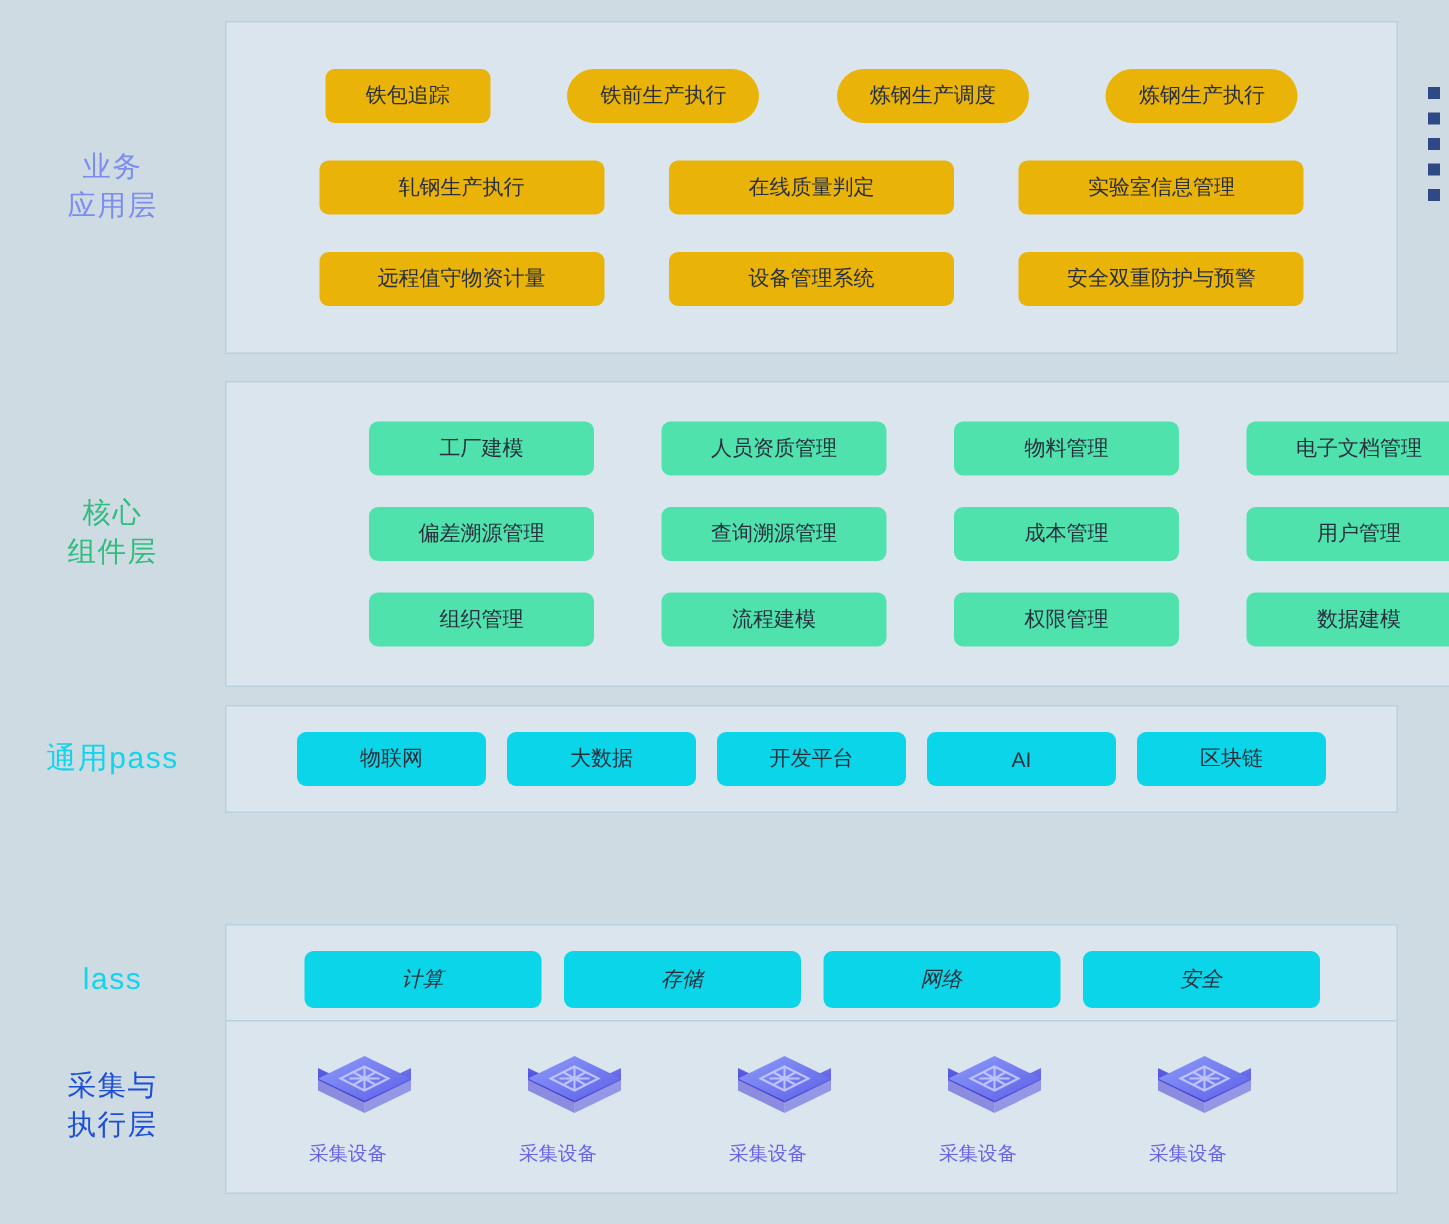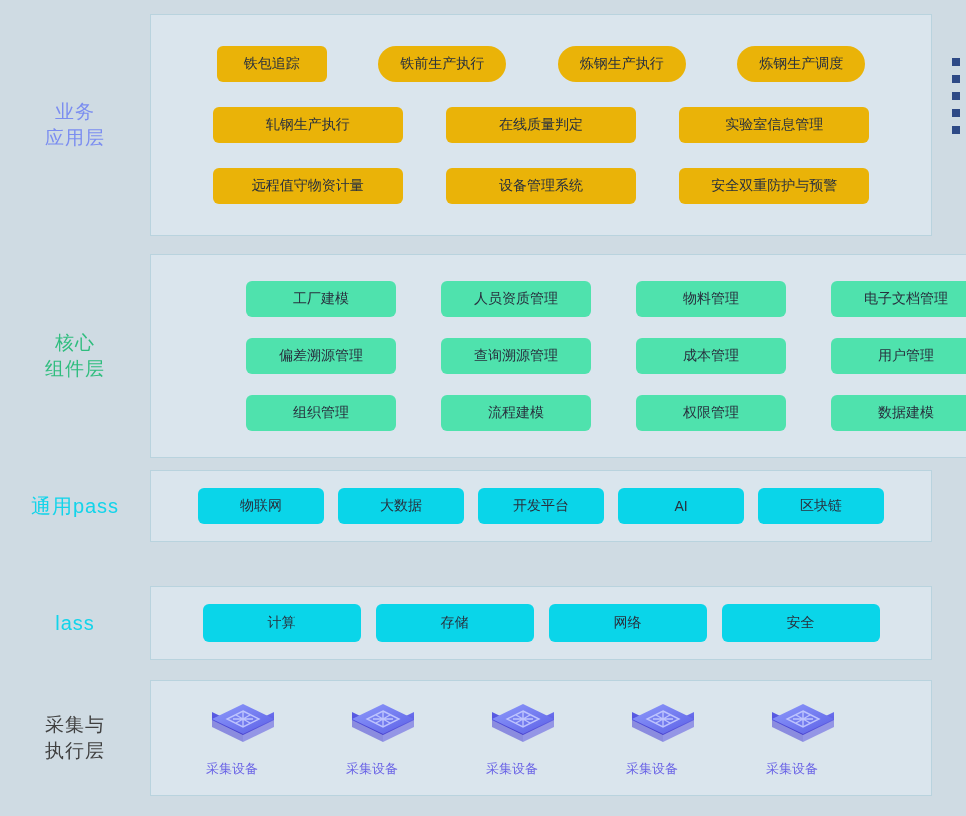--- a/index.html
+++ b/index.html
@@ -83,28 +83,28 @@
   .chip-green { background: #4fe2ad; width: 150px; margin-left: 45px; }
 
   
   .lay-pass { left: 0; top: 470px; width: 932px; height: 72px; }
   .lay-pass .layer-label { color: #12d4ea; font-size: 20px; }
   .lay-pass .row { padding: 0 40px; }
   .chip-cyan { background: #0ad5e9; }
   .lay-pass .chip-cyan { width: 126px; }
 
   
-  .lay-iaas { left: 0; top: 586px; width: 932px; height: 74px; }
+  .lay-iaas { left: 0; top: 616px; width: 932px; height: 74px; }
   .lay-iaas .layer-label { color: #12d4ea; font-size: 20px; }
-  .lay-iaas .row { padding: 16px 44px; }
+  .lay-iaas .row { padding: 16px 44px; font-style: italic; }
   .lay-iaas .chip-cyan { width: 158px; height: 38px; }
 
   
   .lay-coll { left: 0; top: 680px; width: 932px; height: 116px; }
-  .lay-coll .layer-label { color: #404040; }
+  .lay-coll .layer-label { color: #1d4ed8; }
   .lay-coll .row { padding: 0 40px; }
 
   .device {
     display: flex;
     flex-direction: column;
     width: 110px;
   }
   .device-icon {
     width: 74px;
     height: 58px;
@@ -139,22 +139,22 @@
 
 <div class="arch">
 
   <div class="layer lay-biz">
     <div class="layer-label">业务
 应用层</div>
     <div class="panel">
       <div class="row">
         <div class="chip chip-blue w-sm">铁包追踪</div>
         <div class="chip chip-blue w-md">铁前生产执行</div>
+        <div class="chip chip-blue w-md">炼钢生产调度</div>
         <div class="chip chip-blue w-md">炼钢生产执行</div>
-        <div class="chip chip-blue w-md">炼钢生产调度</div>
       </div>
       <div class="row">
         <div class="chip chip-blue w-lg">轧钢生产执行</div>
         <div class="chip chip-blue w-lg">在线质量判定</div>
         <div class="chip chip-blue w-lg">实验室信息管理</div>
       </div>
       <div class="row">
         <div class="chip chip-blue w-lg">远程值守物资计量</div>
         <div class="chip chip-blue w-lg">设备管理系统</div>
         <div class="chip chip-blue w-lg">安全双重防护与预警</div>

